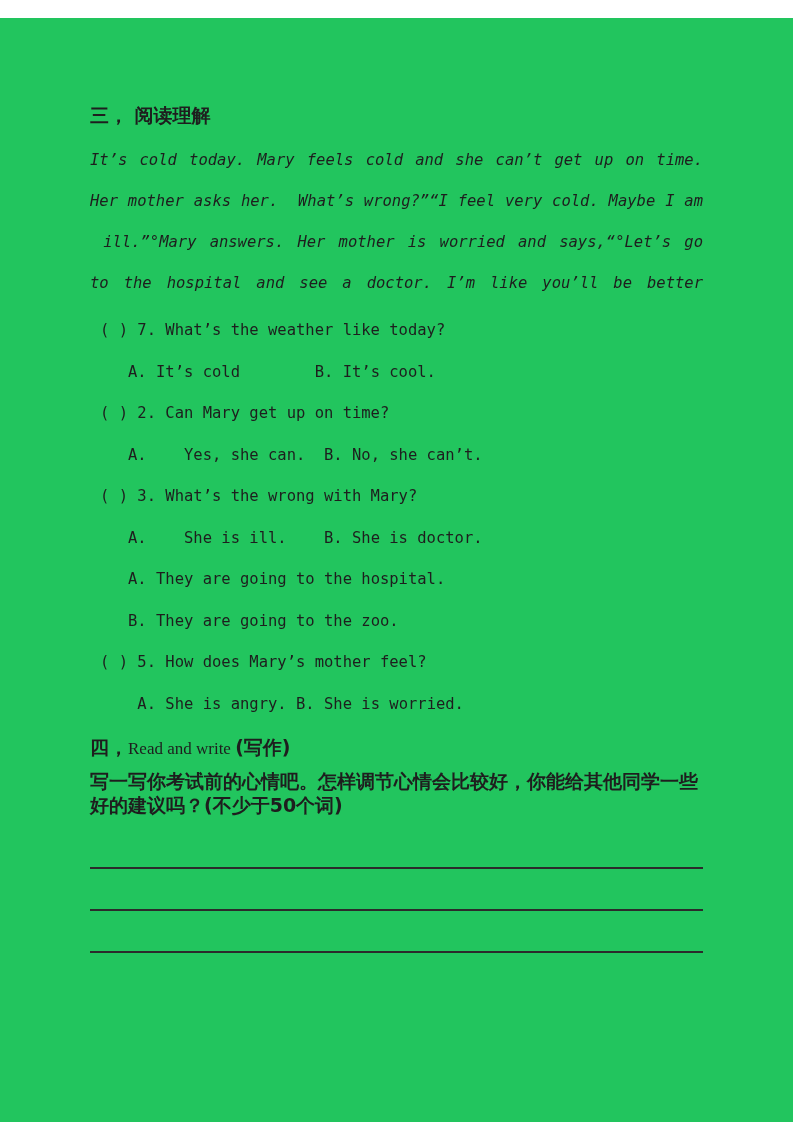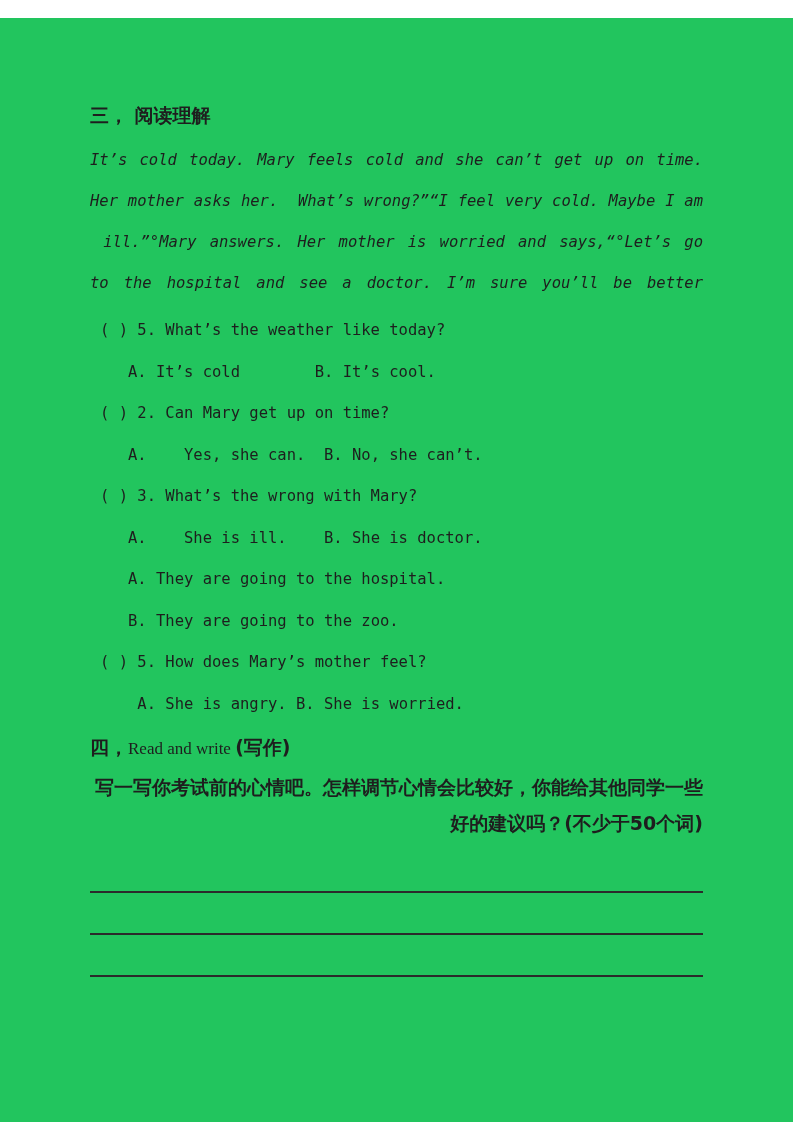--- a/index.html
+++ b/index.html
@@ -57,48 +57,47 @@
     font-family: "DejaVu Sans", sans-serif;
     font-weight: 700;
     font-size: 19px;
   }
   .en-serif {
     font-family: "Liberation Serif", serif;
     font-size: 17px;
     font-weight: 400;
   }
   .instruction {
-    line-height: 36px;
-    text-align: right;
+    line-height: 24px;
   }
   .answer-lines {
     margin-top: 10px;
   }
   .answer-line {
     height: 42px;
     border-bottom: 2px solid #2b2b2b;
   }
 </style>
 </head>
 <body>
 
 <div class="page">
 
   <div class="heading-cn">三， 阅读理解</div>
 
   <div class="passage">
     <div class="p-line just">It’s cold today. Mary feels cold and she can’t get up on time.</div>
     <div class="p-line just">Her mother asks her.  What’s wrong?”“I feel very cold. Maybe I am</div>
     <div class="p-line just"> ill.”°Mary answers. Her mother is worried and says,“°Let’s go</div>
-    <div class="p-line just">to the hospital and see a doctor. I’m sure you’ll be better</div>
+    <div class="p-line just">to the hospital and see a doctor. I’m like you’ll be better</div>
   </div>
 
   <div class="questions">
 
-    <div class="q-line">( ) 5. What’s the weather like today?</div>
+    <div class="q-line">( ) 7. What’s the weather like today?</div>
     <div class="opt-line">A. It’s cold        B. It’s cool.</div>
 
     <div class="q-line">( ) 2. Can Mary get up on time?</div>
     <div class="opt-line">A.    Yes, she can.  B. No, she can’t.</div>
 
     <div class="q-line">( ) 3. What’s the wrong with Mary?</div>
     <div class="opt-line">A.    She is ill.    B. She is doctor.</div>
 
     <div class="opt-line">A. They are going to the hospital.</div>
     <div class="opt-line">B. They are going to the zoo.</div>

